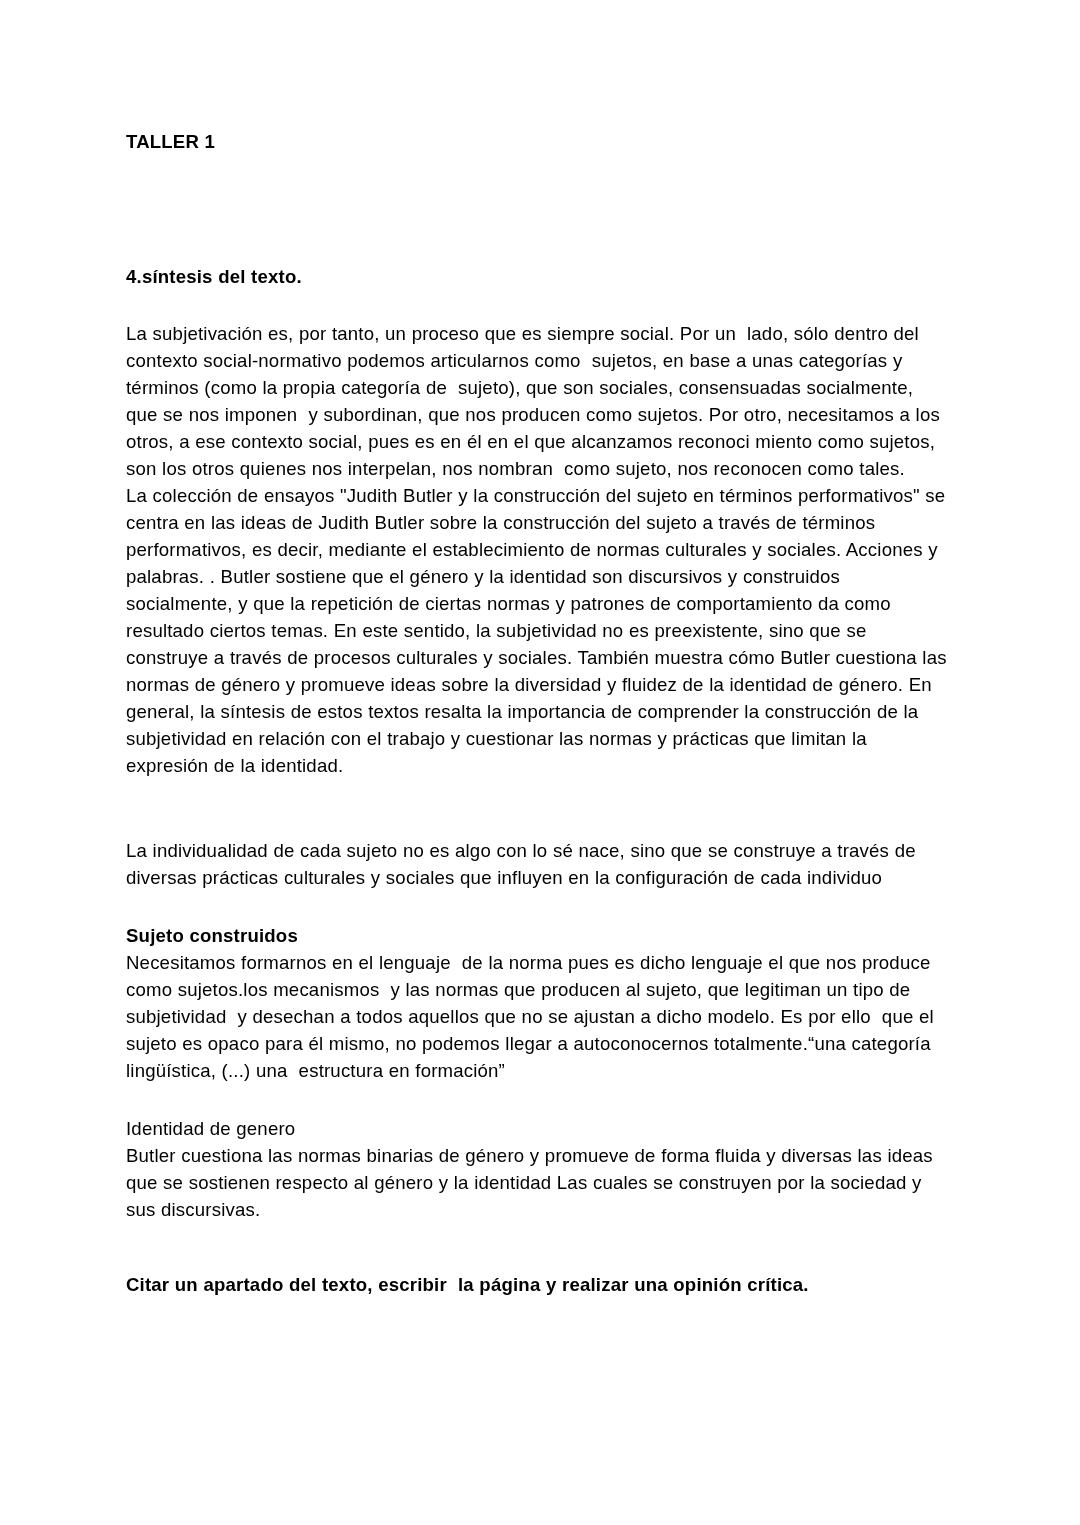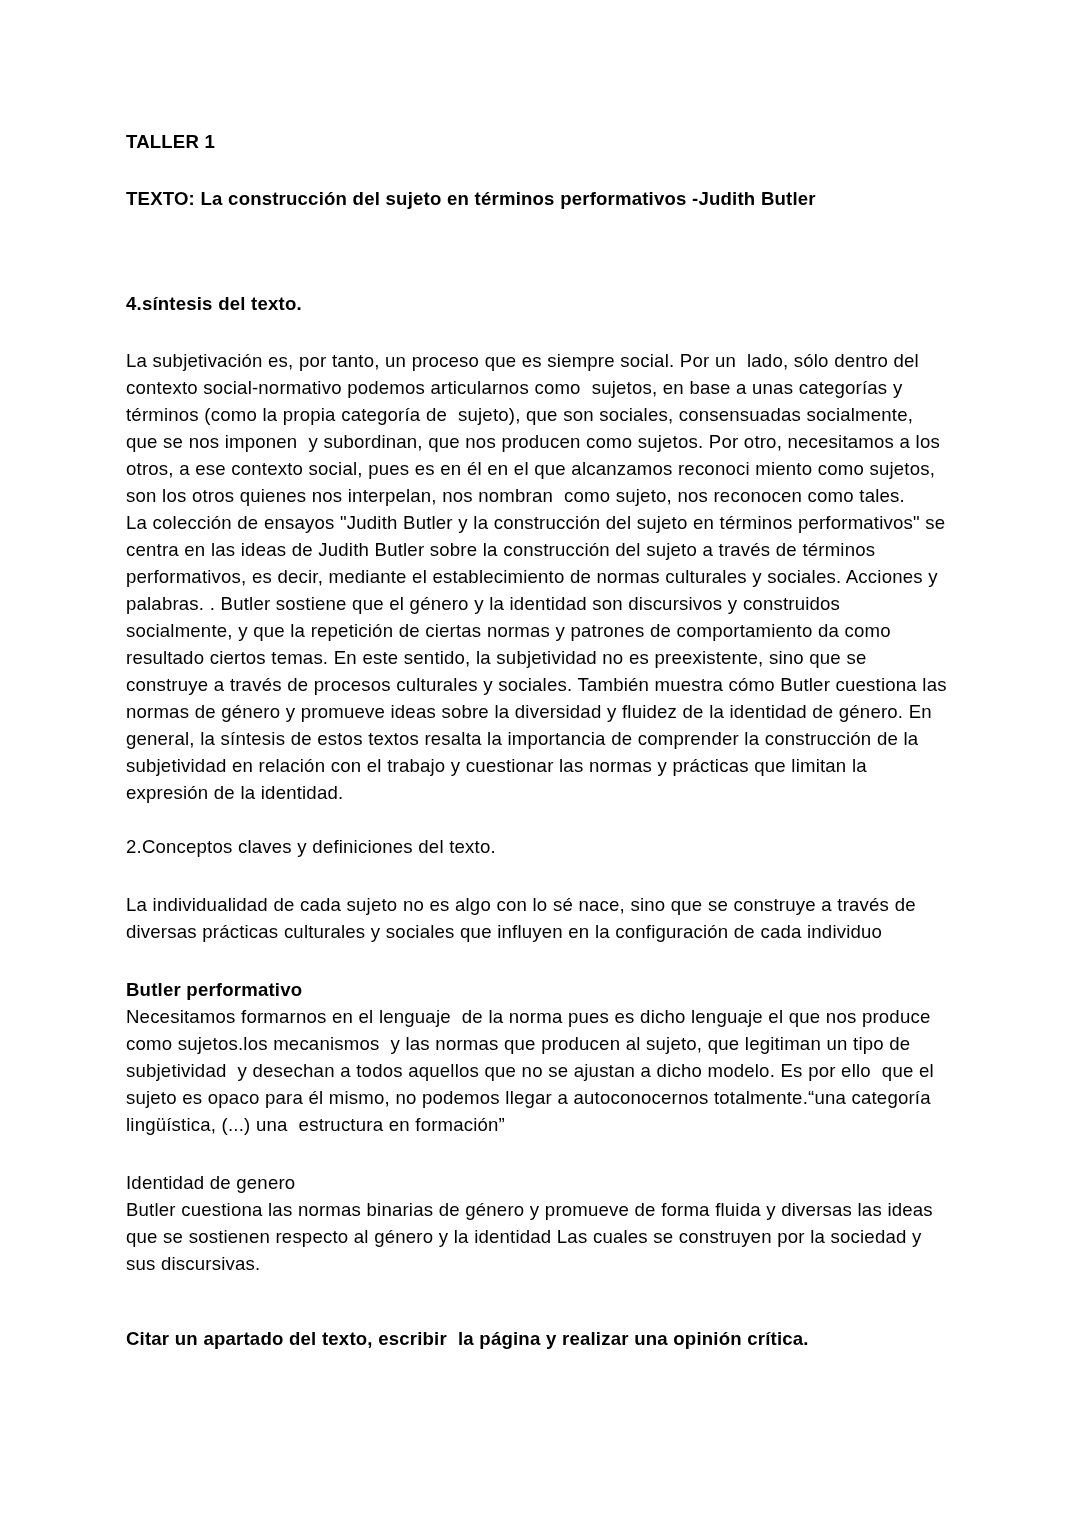--- a/index.html
+++ b/index.html
@@ -48,46 +48,44 @@
 </head>
 <body>
 
 <div class="page">
   <div class="doc-body">
 
     <p class="line bold blk">TALLER 1</p>
 
     <div class="gap-md"></div>
 
-    <p class="line bold blk">TEXTO: La construcción del sujeto en términos performativos -Judith Butler</p>
 
     <div class="gap-lg"></div>
 
 
     <div class="gap-md"></div>
 
     <p class="line bold blk">4.síntesis del texto.</p>
 
     <div class="gap-md"></div>
 
     <p class="para blk">La subjetivación es, por tanto, un proceso que es siempre social. Por un  lado, sólo dentro del contexto social-normativo podemos articularnos como  sujetos, en base a unas categorías y términos (como la propia categoría de  sujeto), que son sociales, consensuadas socialmente, que se nos imponen  y subordinan, que nos producen como sujetos. Por otro, necesitamos a los  otros, a ese contexto social, pues es en él en el que alcanzamos reconoci miento como sujetos, son los otros quienes nos interpelan, nos nombran  como sujeto, nos reconocen como tales.</p>
 
     <p class="para blk">La colección de ensayos "Judith Butler y la construcción del sujeto en términos performativos" se centra en las ideas de Judith Butler sobre la construcción del sujeto a través de términos performativos, es decir, mediante el establecimiento de normas culturales y sociales. Acciones y palabras. . Butler sostiene que el género y la identidad son discursivos y construidos socialmente, y que la repetición de ciertas normas y patrones de comportamiento da como resultado ciertos temas. En este sentido, la subjetividad no es preexistente, sino que se construye a través de procesos culturales y sociales. También muestra cómo Butler cuestiona las normas de género y promueve ideas sobre la diversidad y fluidez de la identidad de género. En general, la síntesis de estos textos resalta la importancia de comprender la construcción de la subjetividad en relación con el trabajo y cuestionar las normas y prácticas que limitan la expresión de la identidad.</p>
 
     <div class="gap-para"></div>
 
-    <p class="line blk">2.Conceptos claves y definiciones del texto.</p>
 
     <div class="gap-xl"></div>
 
     <p class="para blk">La individualidad de cada sujeto no es algo con lo sé nace, sino que se construye a través de diversas prácticas culturales y sociales que influyen en la configuración de cada individuo</p>
 
     <div class="gap-xl"></div>
 
-    <p class="line bold blk">Butler performativo</p>
+    <p class="line bold blk">Sujeto construidos</p>
     <p class="para blk">Necesitamos formarnos en el lenguaje  de la norma pues es dicho lenguaje el que nos produce como sujetos.los mecanismos  y las normas que producen al sujeto, que legitiman un tipo de subjetividad  y desechan a todos aquellos que no se ajustan a dicho modelo. Es por ello  que el sujeto es opaco para él mismo, no podemos llegar a autoconocernos totalmente.“una categoría lingüística, (...) una  estructura en formación”</p>
 
     <div class="gap-xl"></div>
 
     <p class="line blk">Identidad de genero</p>
     <p class="para blk">Butler cuestiona las normas binarias de género y promueve de forma fluida y diversas las ideas que se sostienen respecto al género y la identidad Las cuales se construyen por la sociedad y sus discursivas.</p>
 
     <div class="gap-lg"></div>
 
     <p class="line bold blk">Citar un apartado del texto, escribir  la página y realizar una opinión crítica.</p>

